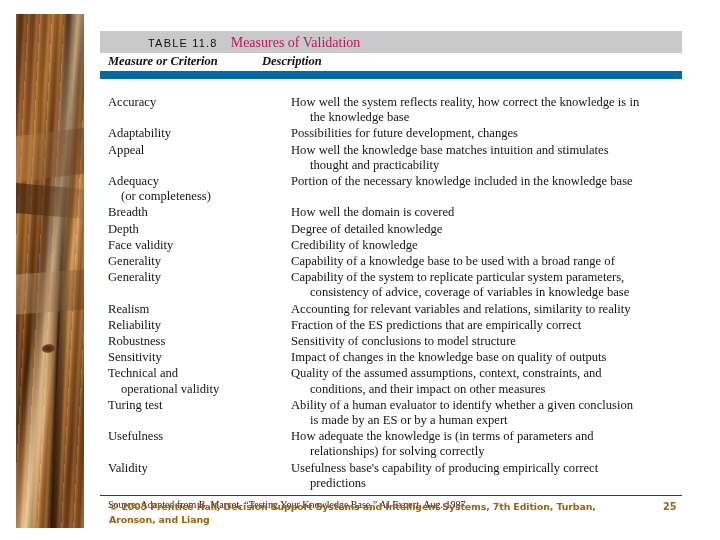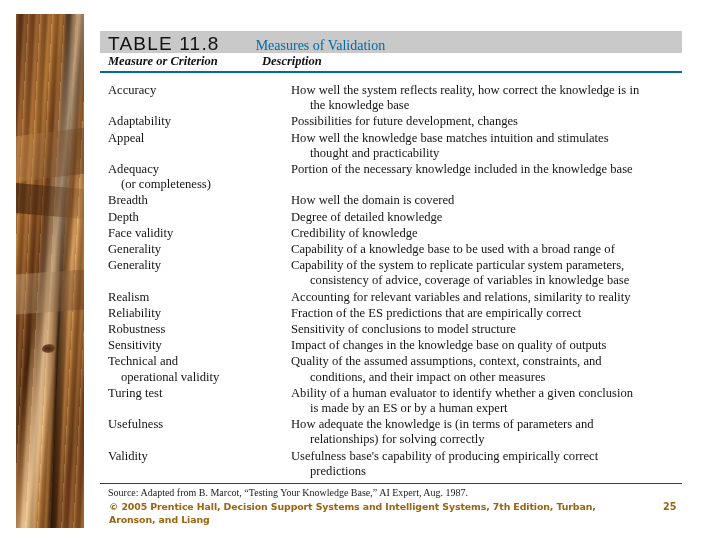--- a/index.html
+++ b/index.html
@@ -105,46 +105,47 @@
 
   .tbl-titlebar {
     background: #c9c9c9;
     height: 22px;
     padding: 2px 0 0 8px;
     box-sizing: border-box;
     white-space: nowrap;
   }
   .tbl-num {
     font-family: "Liberation Sans", sans-serif;
-    font-size: 19px;
+    font-size: 11px;
     letter-spacing: 1.2px;
     color: #111;
+    margin-left: 40px;
   }
   .tbl-title {
     font-size: 14px;
-    color: #0369a1;
-    margin-left: 32px;
+    color: #be185d;
+    margin-left: 9px;
   }
 
   .tbl-colhead {
     display: flex;
-    border-bottom: 2px solid #0369a1;
+    border-bottom: 8px solid #0369a1;
     padding: 1px 0 2px 8px;
     box-sizing: border-box;
   }
   .tbl-colhead .ch {
     font-weight: bold;
     font-style: italic;
     font-size: 12.5px;
     color: #111;
   }
   .col-a { width: 154px; flex: 0 0 154px; }
   .col-b { flex: 1 1 auto; }
 
-  .tbl-body { padding-top: 10px; }
+  .tbl-body { padding-top: 16px; }
 
   .trow {
     display: flex;
     align-items: flex-start;
     padding-left: 8px;
     margin-bottom: 1px;
   }
   .trow .measure {
     width: 154px;
     flex: 0 0 154px;

